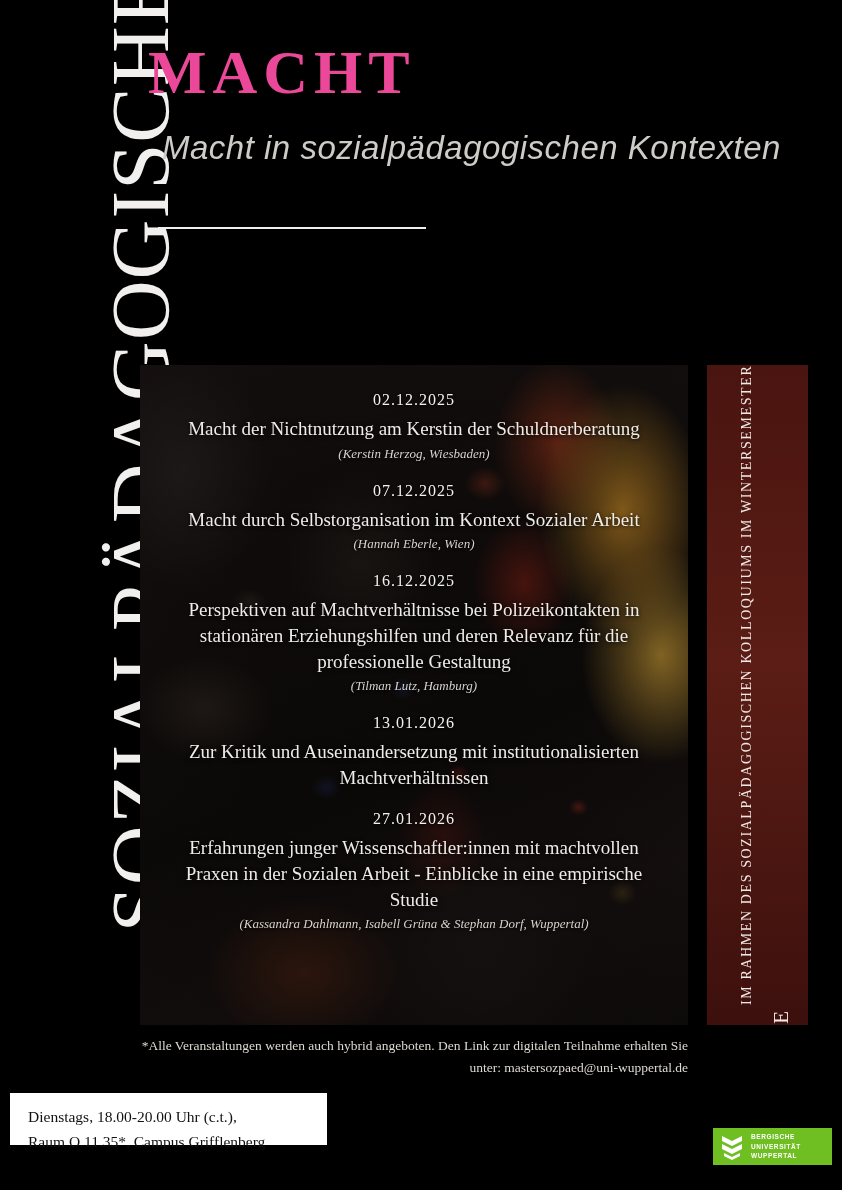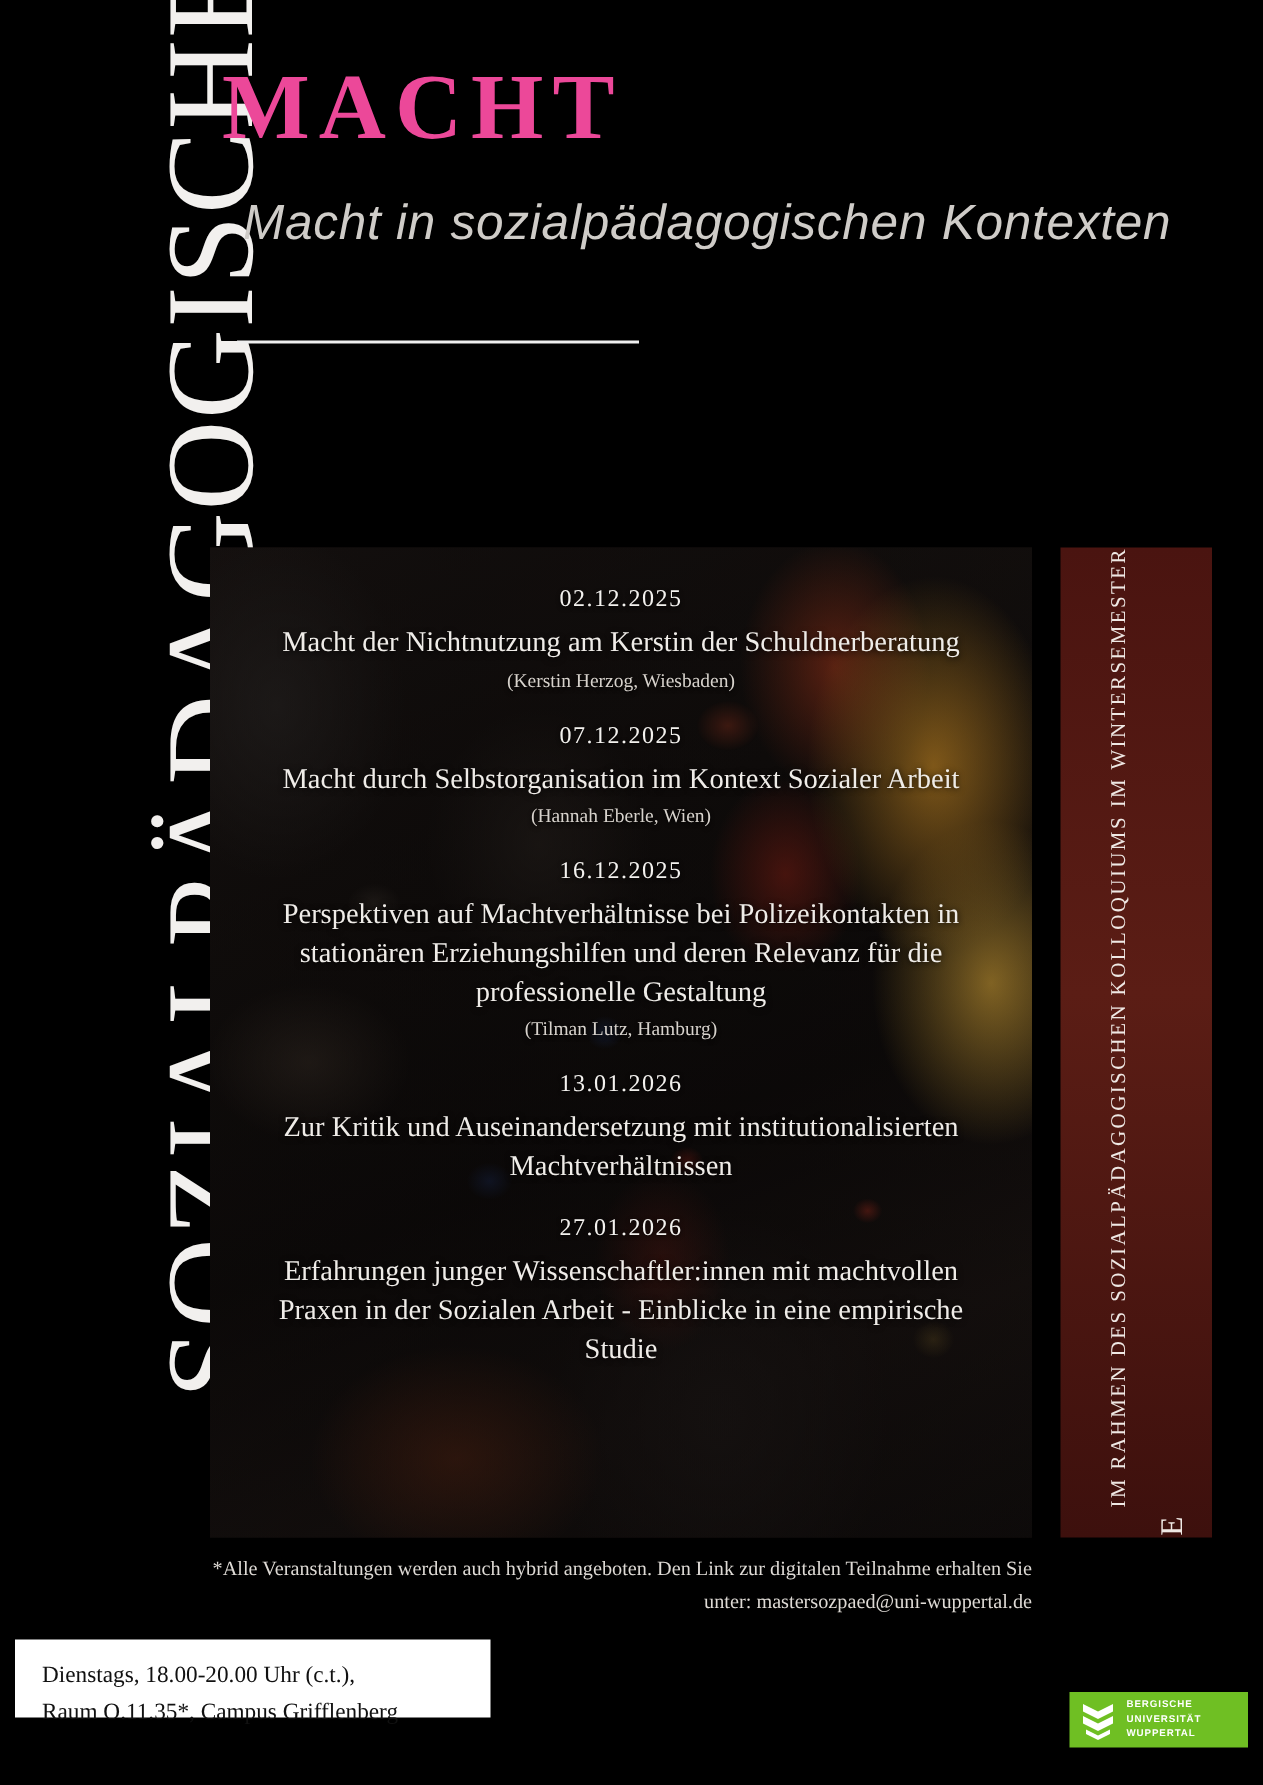--- a/index.html
+++ b/index.html
@@ -126,20 +126,21 @@
   }
   .entry-title {
     font-size: 19px;
     line-height: 1.35;
     color: #efece8;
     margin: 0 6px 4px;
     text-shadow: 0 1px 4px rgba(0,0,0,0.9);
   }
   .entry-speaker {
     font-size: 13px;
+    font-style: italic;
     color: #d7d2cc;
     text-shadow: 0 1px 3px rgba(0,0,0,0.9);
   }
 
   
   .side-col {
     position: absolute;
     left: 707px;
     top: 365px;
     width: 101px;
@@ -260,20 +261,21 @@
     </div>
 
     <div class="entry">
       <div class="entry-date">13.01.2026</div>
       <div class="entry-title">Zur Kritik und Auseinandersetzung mit institutionalisierten Machtverhältnissen</div>
     </div>
 
     <div class="entry">
       <div class="entry-date">27.01.2026</div>
       <div class="entry-title">Erfahrungen junger Wissenschaftler:innen mit machtvollen Praxen in der Sozialen Arbeit - Einblicke in eine empirische Studie</div>
+      <div class="entry-speaker">(Kassandra Dahlmann, Isabell Grüna &amp; Stephan Dorf, Wuppertal)</div>
     </div>
 
   </div>
 </div>
 
 <div class="side-col">
   <div class="vtext side-kolloquium">IM RAHMEN DES SOZIALPÄDAGOGISCHEN KOLLOQUIUMS IM WINTERSEMESTER</div>
   <div class="vtext side-vortraege">VORTRÄGE</div>
 
 </div>

